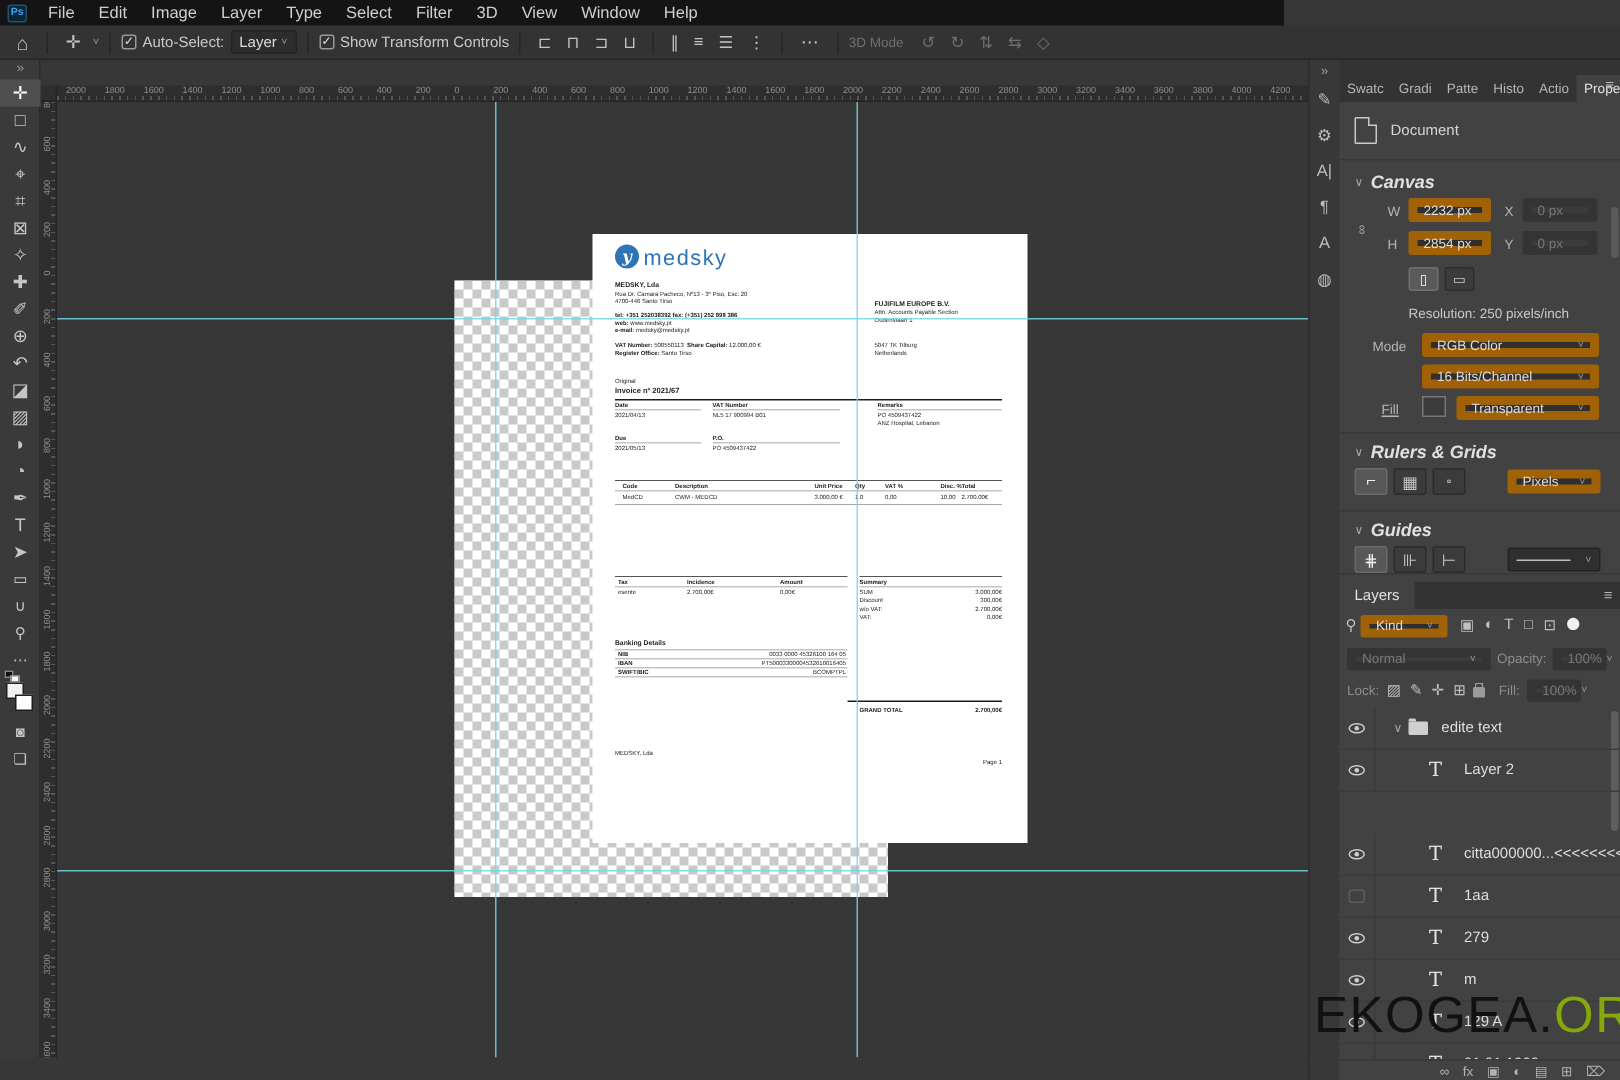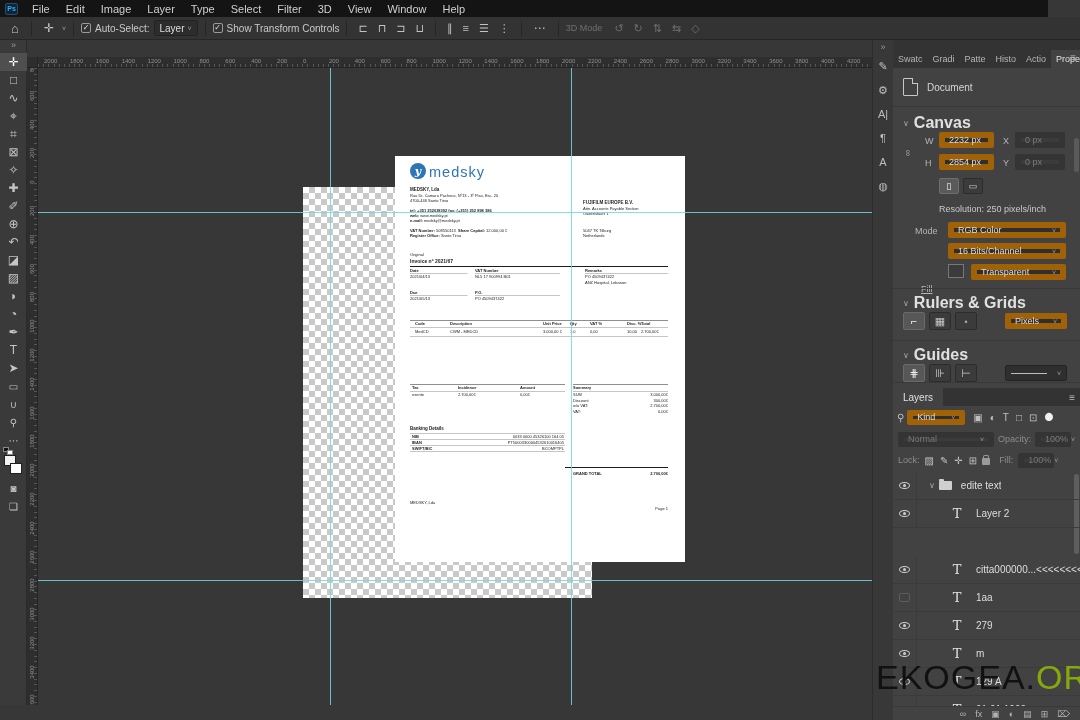--- a/index.html
+++ b/index.html
@@ -5,21 +5,21 @@
   * { margin:0; padding:0; box-sizing:border-box; }
   html,body { background:#1a1a1a; }
   #app {
     position:relative; width:1080px; height:720px; overflow:hidden;
     background:#373737; font-family:"Liberation Sans", sans-serif;
     color:#c9c9c9; -webkit-font-smoothing:antialiased;
   }
   .abs { position:absolute; }
 
   
-  .menubar { left:0; top:0; width:1048px; height:17px; background:#141414;
+  .menubar { left:0; top:0; width:856px; height:17px; background:#141414;
     display:flex; align-items:center; font-size:11px; color:#cfcfcf; z-index:30;}
   .ps-logo { width:13px; height:12px; margin:0 6px 0 5px; background:#0d2636;
     border:1px solid #26506e; border-radius:2px; color:#31a8ff; font-size:7px;
     font-weight:bold; display:flex; align-items:center; justify-content:center;}
   .menu-item { padding:0 8px; height:17px; display:flex; align-items:center; cursor:default;}
 
   
   .optionsbar { left:0; top:17px; width:1080px; height:23px; background:#333333;
     border-bottom:1px solid #262626; display:flex; align-items:center; font-size:10px; z-index:29;}
   .opt-ic { color:#c2c2c2; font-size:12px; padding:0 5px; }
@@ -104,21 +104,21 @@
 
   
   .panels { left:893px; top:40px; width:187px; height:680px; background:#424242; z-index:13;}
   .panel-tabs { position:absolute; left:0; top:0; width:187px; height:28px; background:#333333;
     display:flex; align-items:flex-end; font-size:9px; color:#b5b5b5; }
   .panel-tab { padding:4px 5px 4px; white-space:nowrap; }
   .panel-tab.active { background:#424242; color:#e0e0e0; }
   .panel-menu { position:absolute; right:4px; top:12px; color:#bbb; font-size:10px;}
 
   .props { position:absolute; left:0; top:28px; width:187px; height:320px; overflow:hidden;}
-  .sechdr { font-size:16px; color:#e0e0e0; font-weight:bold; }
+  .sechdr { font-size:12px; color:#e0e0e0; font-weight:bold;font-style:italic; }
   .chev { color:#a5a5a5; font-weight:normal; font-size:8px; margin-right:5px;}
   .plabel { font-size:9px; color:#b5b5b5; }
   .field { background:#2f2f2f; border:6px solid #a16207; border-radius:2px; color:#dcdcdc;
     font-size:9px; display:flex; align-items:center; justify-content:space-between; padding:0 4px; height:16px;}
   .field.disabled { background:#3b3b3b; color:#787878; border-color:#343434; }
   .iconbtn { width:22px; height:18px; background:#3b3b3b; border:1px solid #2c2c2c; color:#c5c5c5;
     display:flex; align-items:center; justify-content:center; font-size:11px; border-radius:2px;}
   .iconbtn.active { background:#575757; border-color:#6a6a6a; color:#f0f0f0; }
   .pdivider { position:absolute; left:0; width:187px; height:1px; background:#383838; }
   .doc-icon { width:15px; height:18px; border:1px solid #c9c9c9; border-radius:1px; position:relative;}
@@ -550,21 +550,21 @@
 
       <span class="abs plabel" style="left:22px; top:158px;">Mode</span>
       <div class="abs field" style="left:55px; top:154px; width:118px;">
         <span>RGB Color</span>
         <span class="caret">˅</span>
       </div>
       <div class="abs field" style="left:55px; top:175px; width:118px;">
         <span>16 Bits/Channel</span>
         <span class="caret">˅</span>
       </div>
-      <span class="abs plabel" style="left:28px; top:216px;text-decoration:underline;">Fill</span>
+      <span class="abs plabel" style="left:28px; top:200px;text-decoration:underline;">Fill</span>
       <span class="abs swatch-empty" style="left:55px; top:196px;"></span>
       <div class="abs field" style="left:78px; top:196px; width:95px;">
         <span>Transparent</span>
         <span class="caret">˅</span>
       </div>
       <div class="pdivider" style="top:220px;"></div>
 
       <div class="abs" style="left:10px; top:226px; display:flex; align-items:center;">
         <span class="chev">∨</span>
         <span class="sechdr">Rulers &amp; Grids</span>

